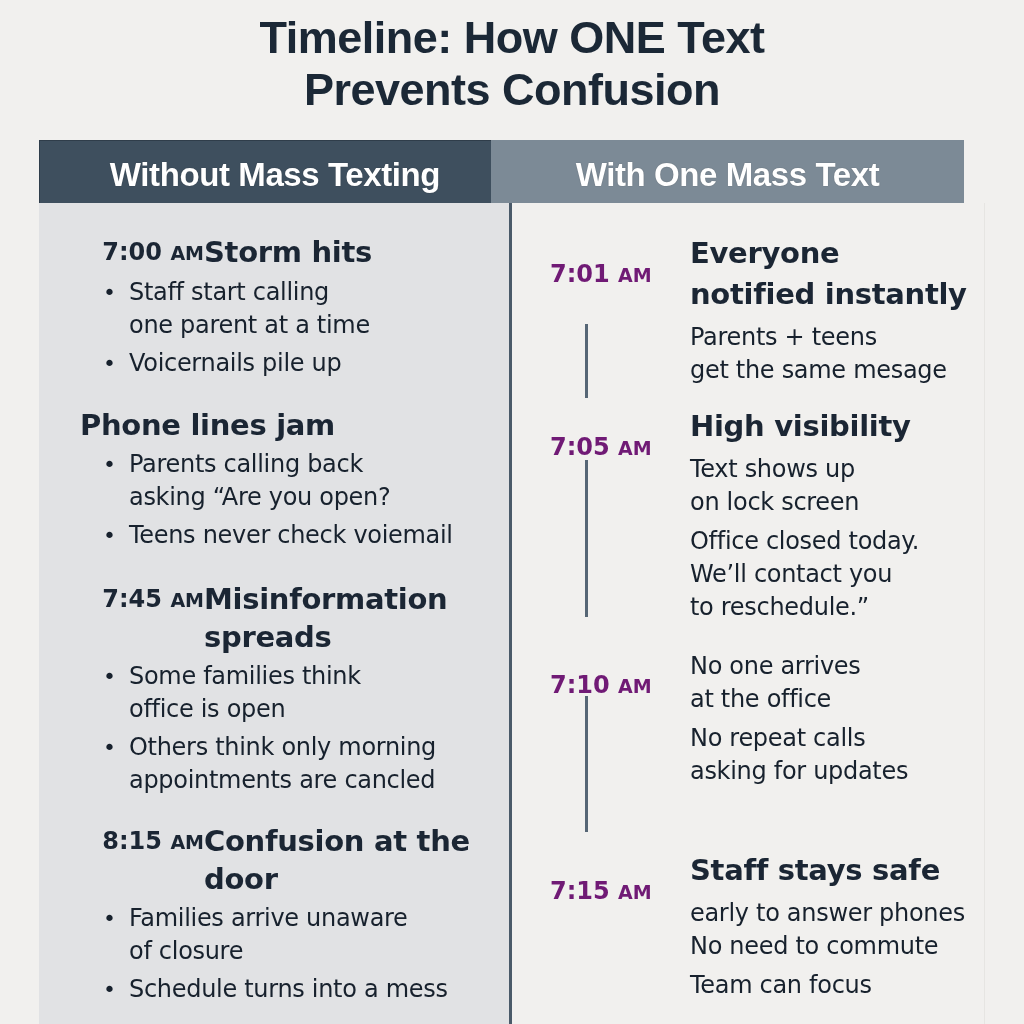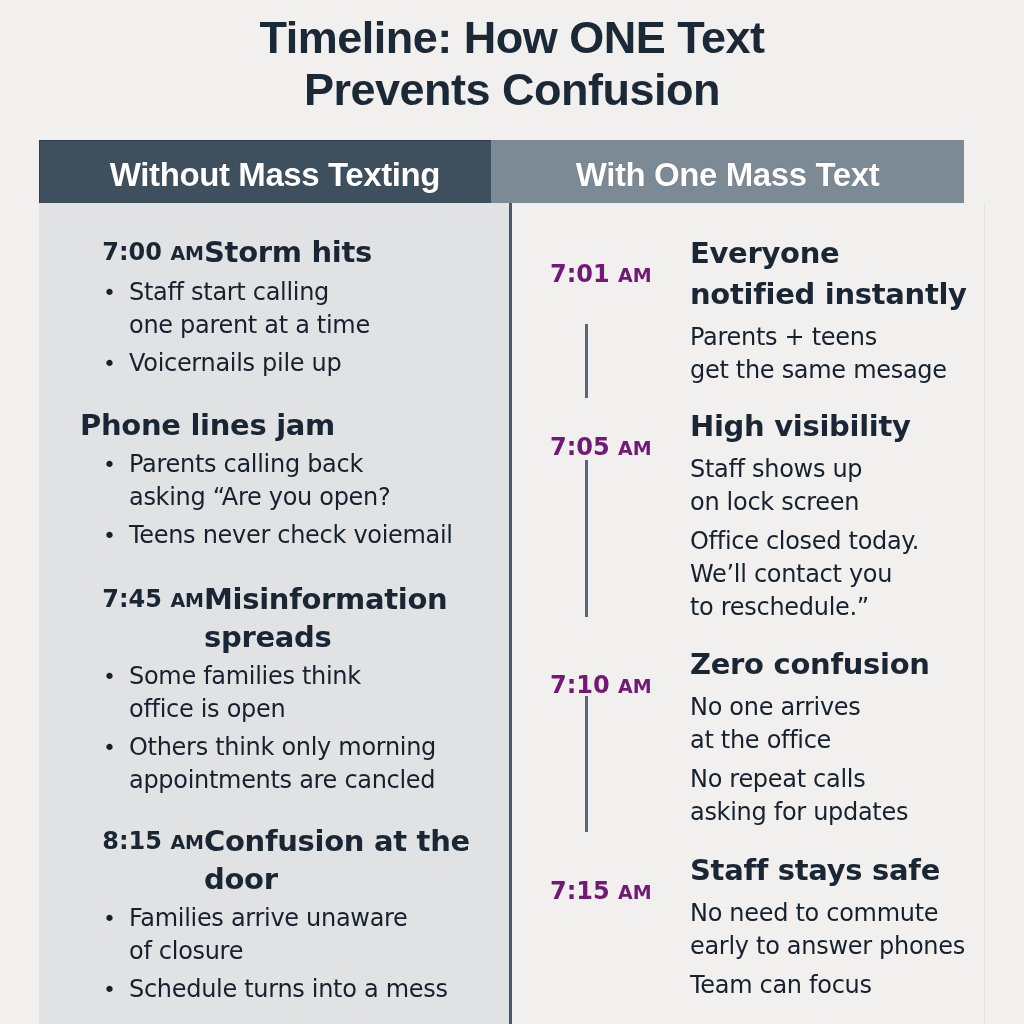--- a/index.html
+++ b/index.html
@@ -247,52 +247,51 @@
           <span class="ln">get the same mesage</span>
         </div>
     </div>
   </div>
 
   <div class="r-event" style="top:203px;">
     <div class="r-time"><span>7:05</span> <span class="ampm">AM</span></div>
     <div class="r-body">
       <div class="r-heading">High visibility</div>
       <div class="r-para">
-          <span class="ln">Staff shows up</span>
+          <span class="ln">Text shows up</span>
           <span class="ln">on lock screen</span>
         </div>
       <div class="r-para">
           <span class="ln">Office closed today.</span>
           <span class="ln">We’ll contact you</span>
           <span class="ln">to reschedule.”</span>
         </div>
     </div>
   </div>
 
   <div class="r-event" style="top:441px;">
     <div class="r-time"><span>7:10</span> <span class="ampm">AM</span></div>
     <div class="r-body">
-      <div class="r-heading">Zero confusion</div>
       <div class="r-para">
           <span class="ln">No one arrives</span>
           <span class="ln">at the office</span>
         </div>
       <div class="r-para">
           <span class="ln">No repeat calls</span>
           <span class="ln">asking for updates</span>
         </div>
     </div>
   </div>
 
   <div class="r-event" style="top:647px;">
     <div class="r-time"><span>7:15</span> <span class="ampm">AM</span></div>
     <div class="r-body">
       <div class="r-heading">Staff stays safe</div>
       <div class="r-para">
+          <span class="ln">early to answer phones</span>
           <span class="ln">No need to commute</span>
-          <span class="ln">early to answer phones</span>
         </div>
       <div class="r-para">
           <span class="ln">Team can focus</span>
         </div>
     </div>
   </div>
 </div>
 
 </body></html>

